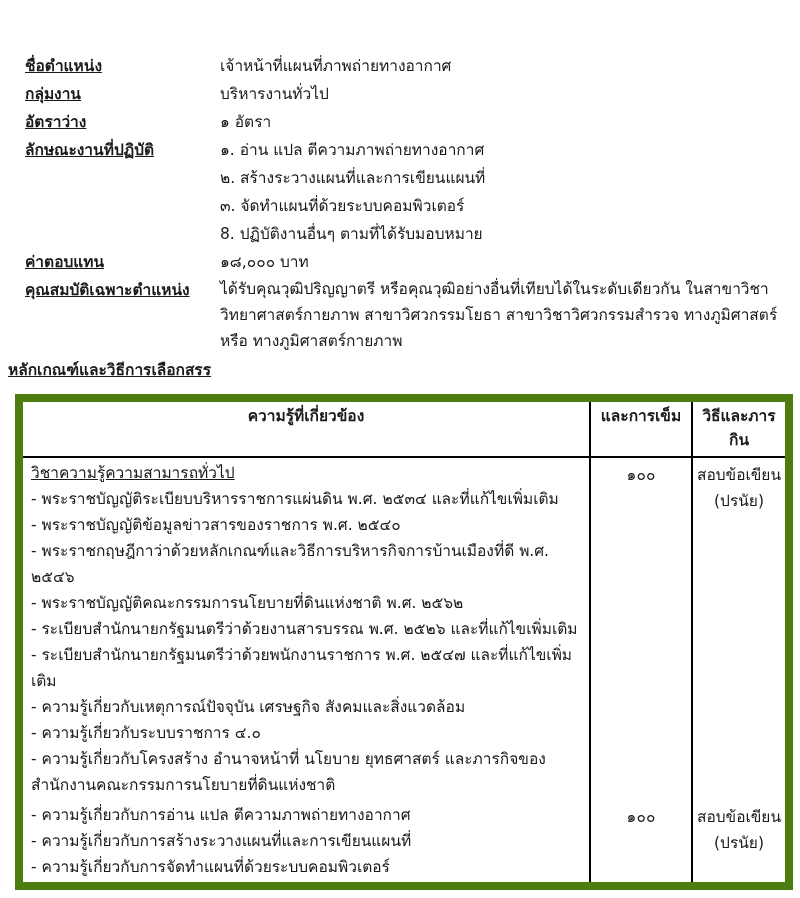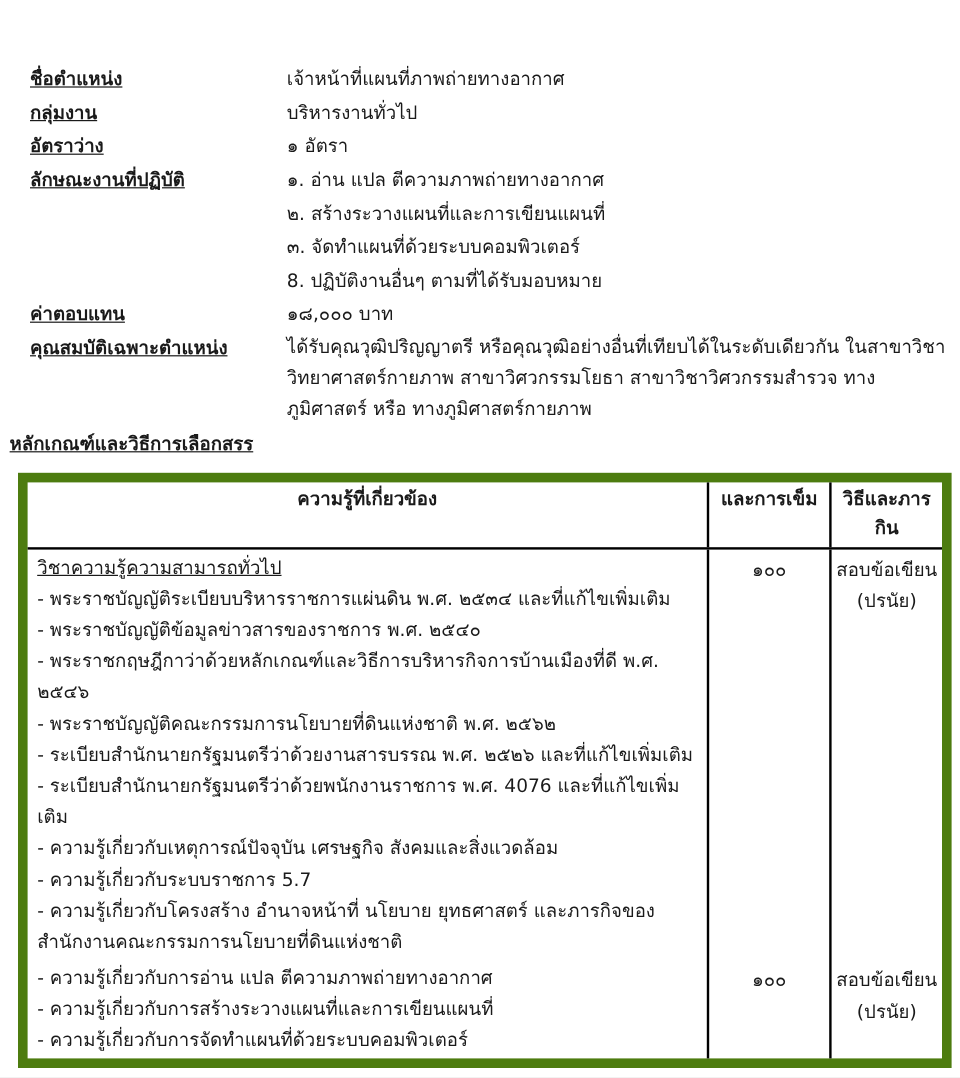--- a/index.html
+++ b/index.html
@@ -8,21 +8,21 @@
     position:relative;
     width:800px; height:898px;
     margin:0 auto;
     background:#ffffff;
     color:#1a1a1a;
     font-family:"DejaVu Sans", sans-serif;
     font-size:15.5px;
     overflow:hidden;
   }
   .fields { padding:52px 10px 0 25px; }
-  .field-row { display:flex; align-items:flex-start;gap:19px; }
+  .field-row { display:flex; align-items:flex-start; }
   .field-label {
     width:195px; flex:0 0 195px;
     font-weight:bold; text-decoration:underline;
     line-height:28px;
     white-space:nowrap;
   }
   .field-value { line-height:28px; }
   .field-value.tight { line-height:26px; max-width:560px; }
   .duty-list .duty-item { line-height:28px; }
   .section-heading {
@@ -115,23 +115,23 @@
     </div>
 
     <div class="t-group">
       <div class="knowledge-cell">
         <div class="group-title">วิชาความรู้ความสามารถทั่วไป</div>
         <div class="group-item">- พระราชบัญญัติระเบียบบริหารราชการแผ่นดิน พ.ศ. ๒๕๓๔ และที่แก้ไขเพิ่มเติม</div>
         <div class="group-item">- พระราชบัญญัติข้อมูลข่าวสารของราชการ พ.ศ. ๒๕๔๐</div>
         <div class="group-item">- พระราชกฤษฎีกาว่าด้วยหลักเกณฑ์และวิธีการบริหารกิจการบ้านเมืองที่ดี พ.ศ. ๒๕๔๖</div>
         <div class="group-item">- พระราชบัญญัติคณะกรรมการนโยบายที่ดินแห่งชาติ พ.ศ. ๒๕๖๒</div>
         <div class="group-item">- ระเบียบสำนักนายกรัฐมนตรีว่าด้วยงานสารบรรณ พ.ศ. ๒๕๒๖ และที่แก้ไขเพิ่มเติม</div>
-        <div class="group-item">- ระเบียบสำนักนายกรัฐมนตรีว่าด้วยพนักงานราชการ พ.ศ. 4076 และที่แก้ไขเพิ่มเติม</div>
+        <div class="group-item">- ระเบียบสำนักนายกรัฐมนตรีว่าด้วยพนักงานราชการ พ.ศ. ๒๕๔๗ และที่แก้ไขเพิ่มเติม</div>
         <div class="group-item">- ความรู้เกี่ยวกับเหตุการณ์ปัจจุบัน เศรษฐกิจ สังคมและสิ่งแวดล้อม</div>
-        <div class="group-item">- ความรู้เกี่ยวกับระบบราชการ 5.7</div>
+        <div class="group-item">- ความรู้เกี่ยวกับระบบราชการ ๔.๐</div>
         <div class="group-item">- ความรู้เกี่ยวกับโครงสร้าง อำนาจหน้าที่ นโยบาย ยุทธศาสตร์ และภารกิจของสำนักงานคณะกรรมการนโยบายที่ดินแห่งชาติ</div>
       </div>
       <div class="cell-border score-cell">๑๐๐</div>
       <div class="cell-border method-cell">
         <div>สอบข้อเขียน</div>
         <div>(ปรนัย)</div>
       </div>
     </div>
 
     <div class="t-group">

